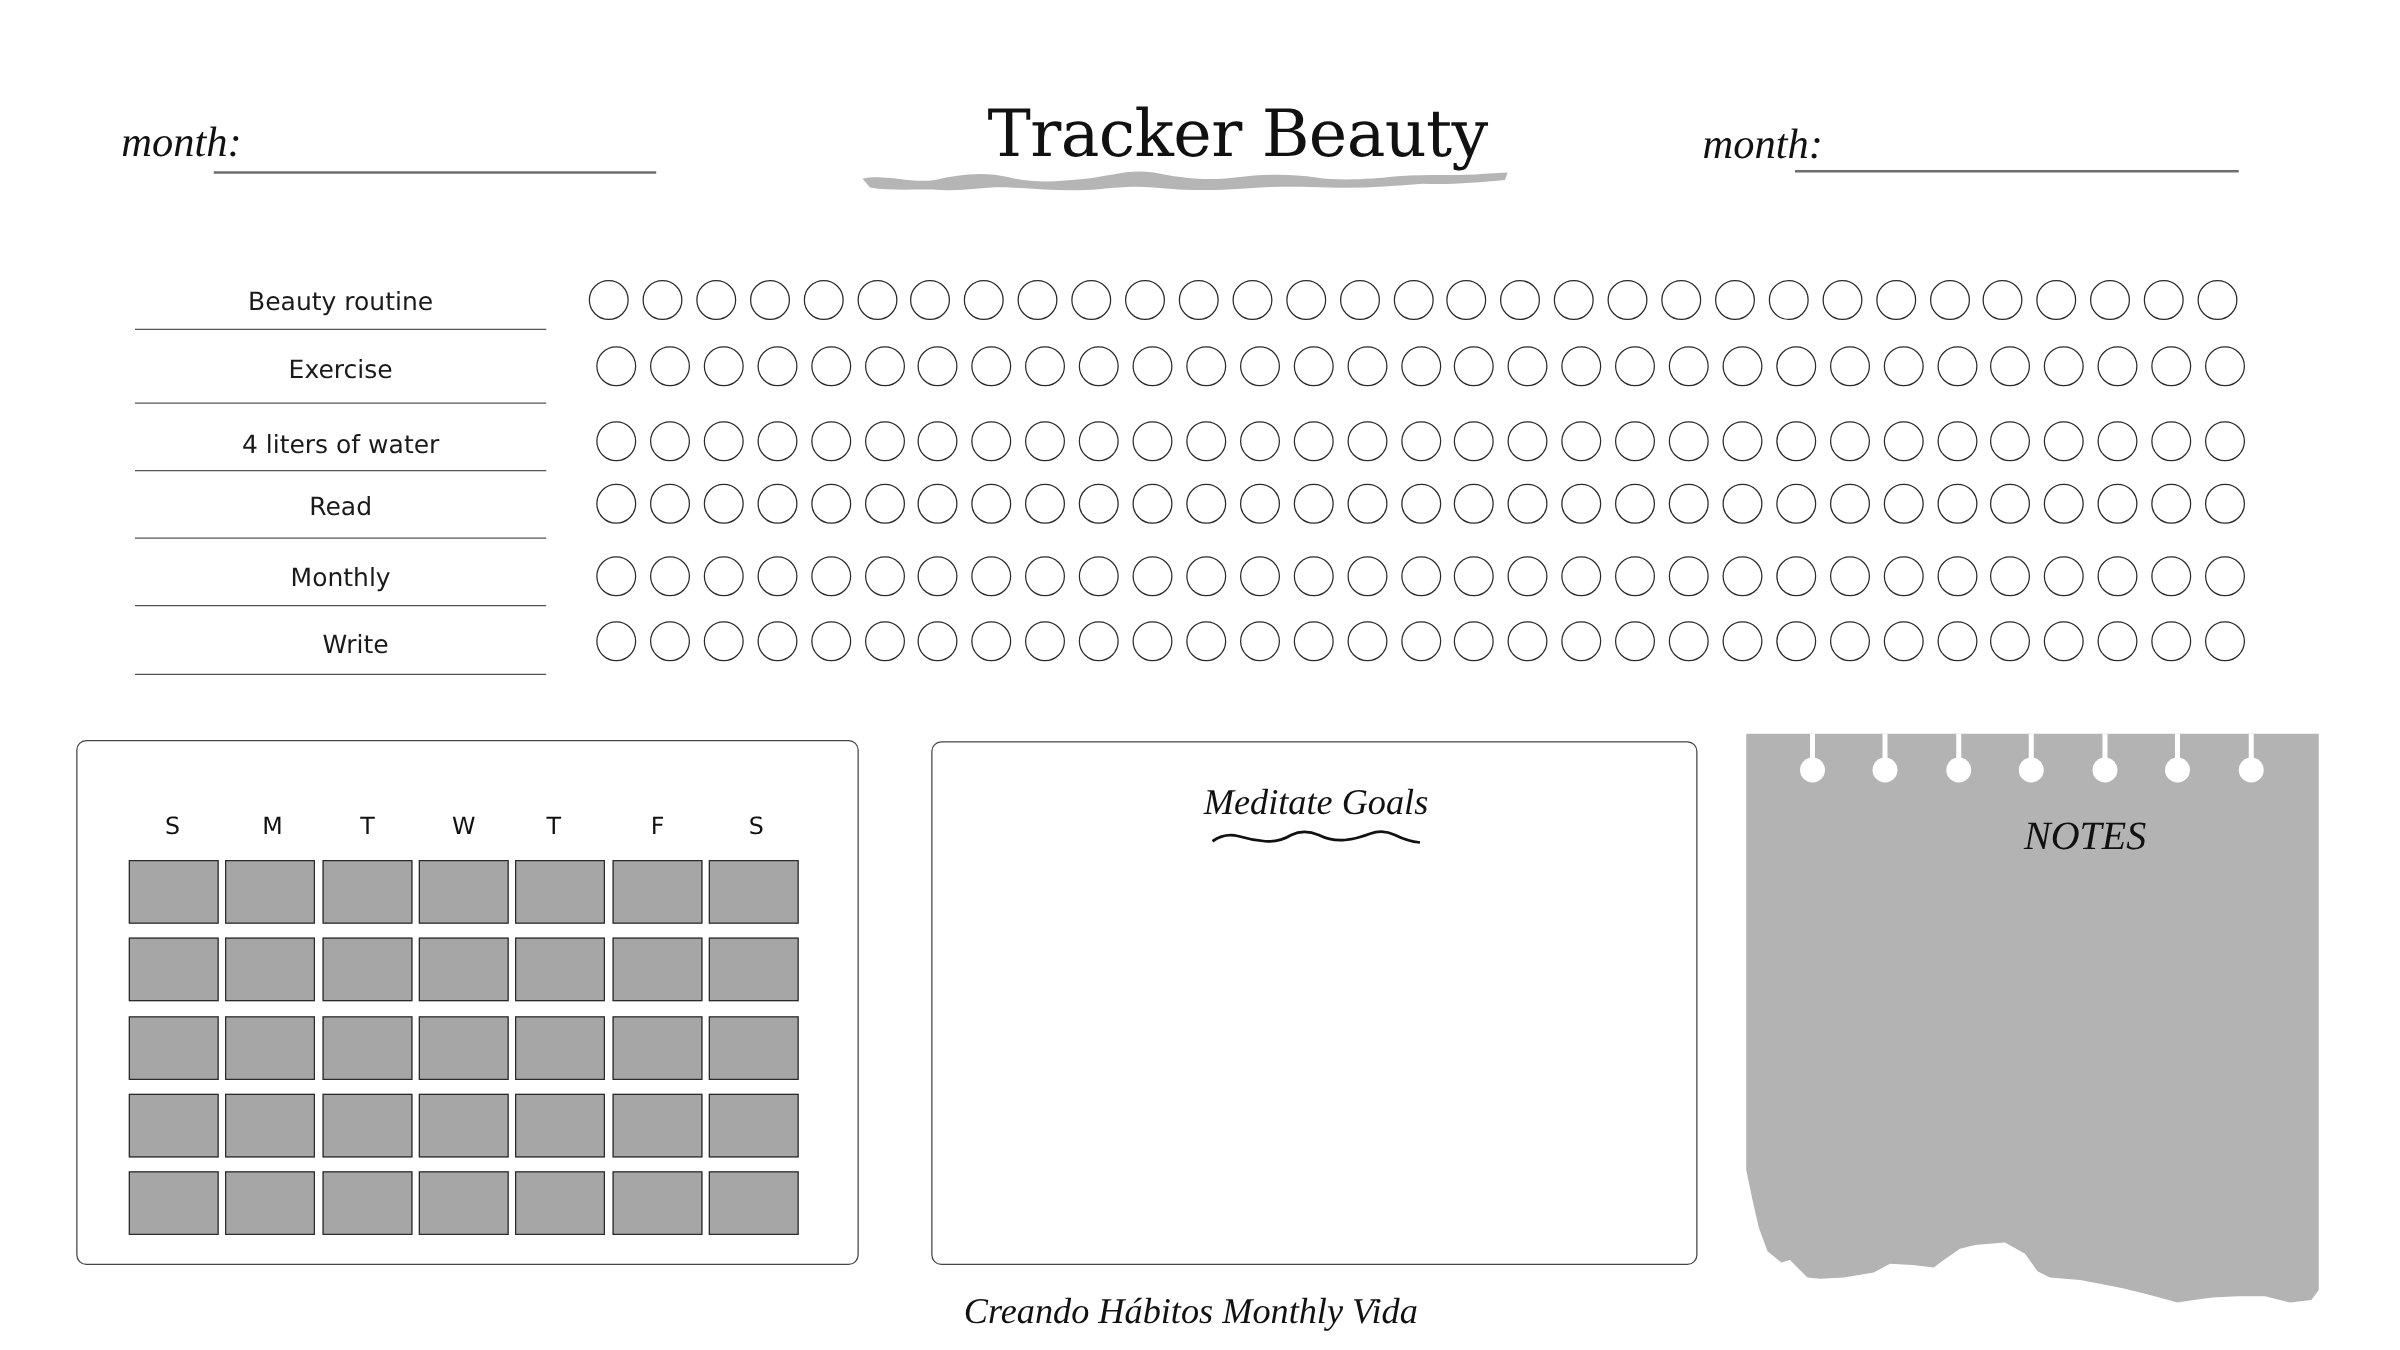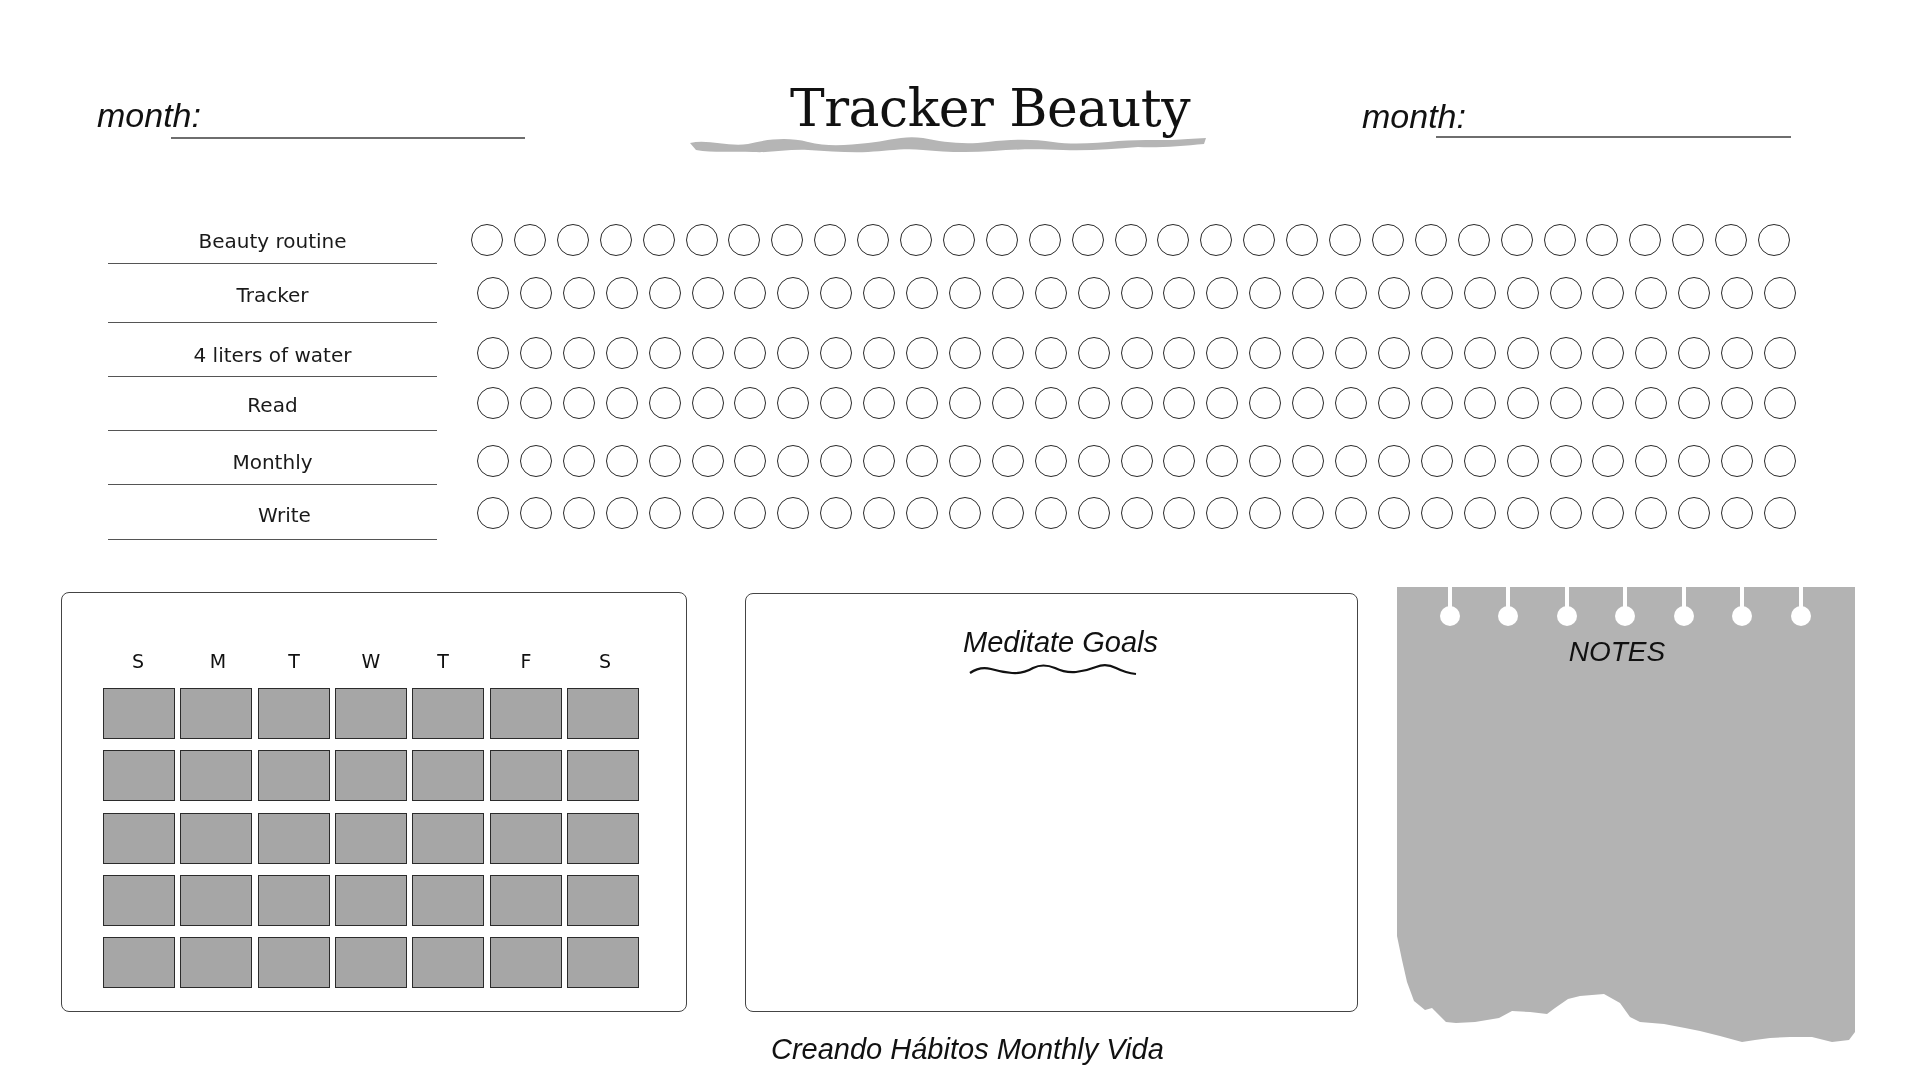--- a/index.html
+++ b/index.html
@@ -1,18 +1,18 @@
 <!DOCTYPE html>
 <html><head>
   <meta charset="utf-8">
   <style>
     html, body { margin: 0; padding: 0; background: #ffffff; }
     body { width: 1920px; height: 1080px; position: relative; overflow: hidden; }
     .abs { position: absolute; }
-    .serif-italic { font-family: Liberation Sans, sans-serif; font-style: italic; color: #111; }
+    .serif-italic { font-family: Liberation Serif, serif; font-style: italic; color: #111; }
     .field-label { font-size: 34px; line-height: 1; white-space: nowrap; }
     .field-line { height: 0; border-top: 2px solid #6e6e6e; }
     .title { font-family: "DejaVu Serif", "Liberation Serif", serif; font-size: 52px; color: #111; letter-spacing: -0.5px; white-space: nowrap; line-height: 1; }
     .habit-label { font-family: "DejaVu Sans", "Liberation Sans", sans-serif; font-size: 20px; color: #1a1a1a; width: 329px; text-align: center; line-height: 1; white-space: nowrap; }
     .habit-line { height: 0; border-top: 1.5px solid #555; width: 329px; }
     .circle { position: absolute; width: 32px; height: 32px; border: 1.5px solid #2a2a2a; border-radius: 50%; box-sizing: border-box; background: #fff; cursor: pointer; }
     .panel { position: absolute; border: 1.5px solid #444; border-radius: 8px; box-sizing: border-box; background: #fff; }
     .day-letter { position: absolute; font-family: "DejaVu Sans", "Liberation Sans", sans-serif; font-size: 19px; color: #111; width: 40px; margin-left: -20px; text-align: center; line-height: 1; }
     .cal-cell { position: absolute; width: 72px; height: 51px; background: #a6a6a6; border: 1.5px solid #2b2b2b; box-sizing: border-box; cursor: pointer; }
   </style>
@@ -60,21 +60,21 @@
       <div class="circle" style="left: 1457.7px; top: 224px;"></div>
       <div class="circle" style="left: 1500.6px; top: 224px;"></div>
       <div class="circle" style="left: 1543.5px; top: 224px;"></div>
       <div class="circle" style="left: 1586.4px; top: 224px;"></div>
       <div class="circle" style="left: 1629.3px; top: 224px;"></div>
       <div class="circle" style="left: 1672.2px; top: 224px;"></div>
       <div class="circle" style="left: 1715.1px; top: 224px;"></div>
       <div class="circle" style="left: 1758px; top: 224px;"></div>
     </div>
     <div>
-      <div class="abs habit-label" style="left: 108px; top: 285px;">Tracker</div>
+      <div class="abs habit-label" style="left: 108px; top: 285px;">Exercise</div>
       <div class="abs habit-line" style="left: 108px; top: 322px;"></div>
       <div class="circle" style="left: 477px; top: 277px;"></div>
       <div class="circle" style="left: 519.9px; top: 277px;"></div>
       <div class="circle" style="left: 562.8px; top: 277px;"></div>
       <div class="circle" style="left: 605.7px; top: 277px;"></div>
       <div class="circle" style="left: 648.6px; top: 277px;"></div>
       <div class="circle" style="left: 691.5px; top: 277px;"></div>
       <div class="circle" style="left: 734.4px; top: 277px;"></div>
       <div class="circle" style="left: 777.3px; top: 277px;"></div>
       <div class="circle" style="left: 820.2px; top: 277px;"></div>
@@ -307,15 +307,15 @@
     <rect x="1623" y="587" width="4" height="24"></rect>
       <circle cx="1625" cy="616" r="10"></circle>
     <rect x="1682" y="587" width="4" height="24"></rect>
       <circle cx="1684" cy="616" r="10"></circle>
     <rect x="1740" y="587" width="4" height="24"></rect>
       <circle cx="1742" cy="616" r="10"></circle>
     <rect x="1799" y="587" width="4" height="24"></rect>
       <circle cx="1801" cy="616" r="10"></circle>
   </g>
 </svg>
-<div class="abs serif-italic" style="left:1517px; top:638px; width:200px; text-align:center; font-size:28px; line-height:1;">NOTES</div>
+<div class="abs serif-italic" style="left:1517px; top:652px; width:200px; text-align:right; font-size:32px; line-height:1;">NOTES</div>
 
 <div class="abs serif-italic" style="left:771px; top:1035px; font-size:29px; line-height:1; white-space:nowrap;">Creando Hábitos Monthly Vida</div>
 
 </body></html>

